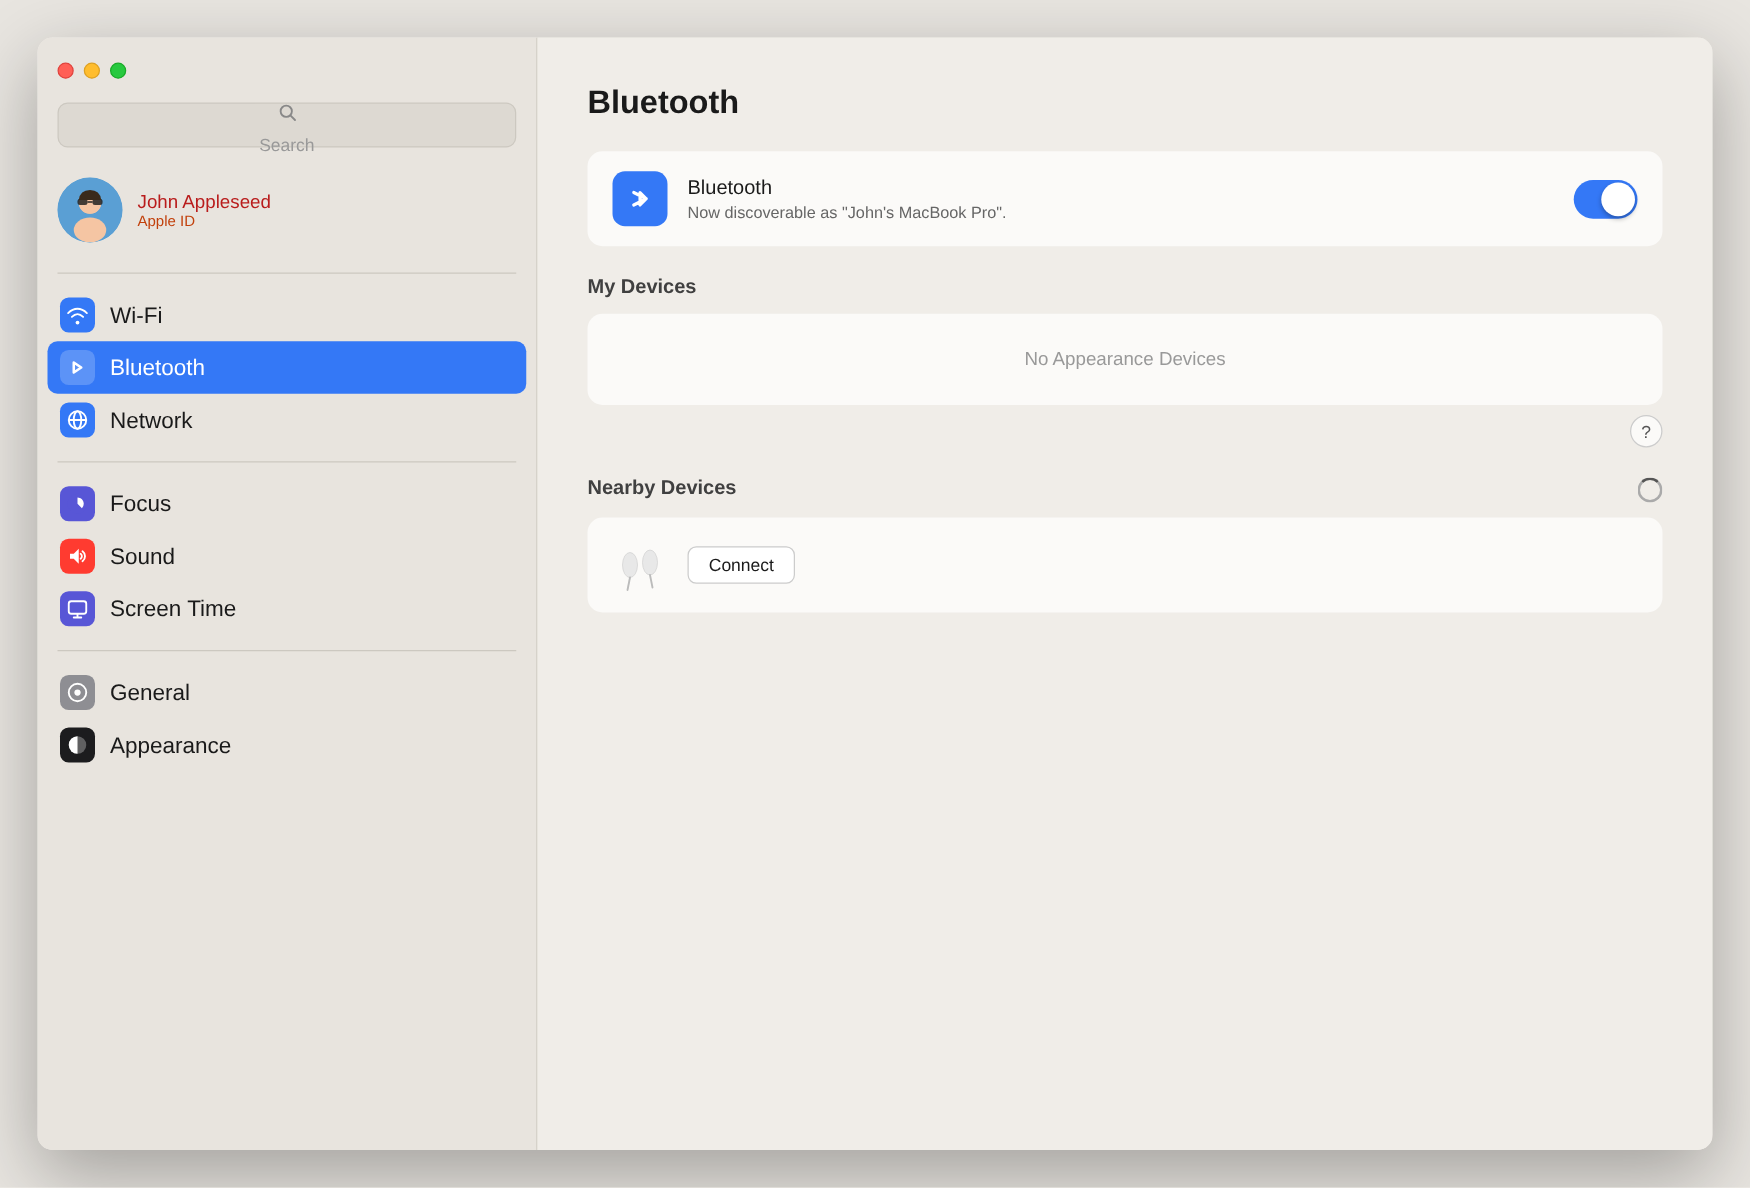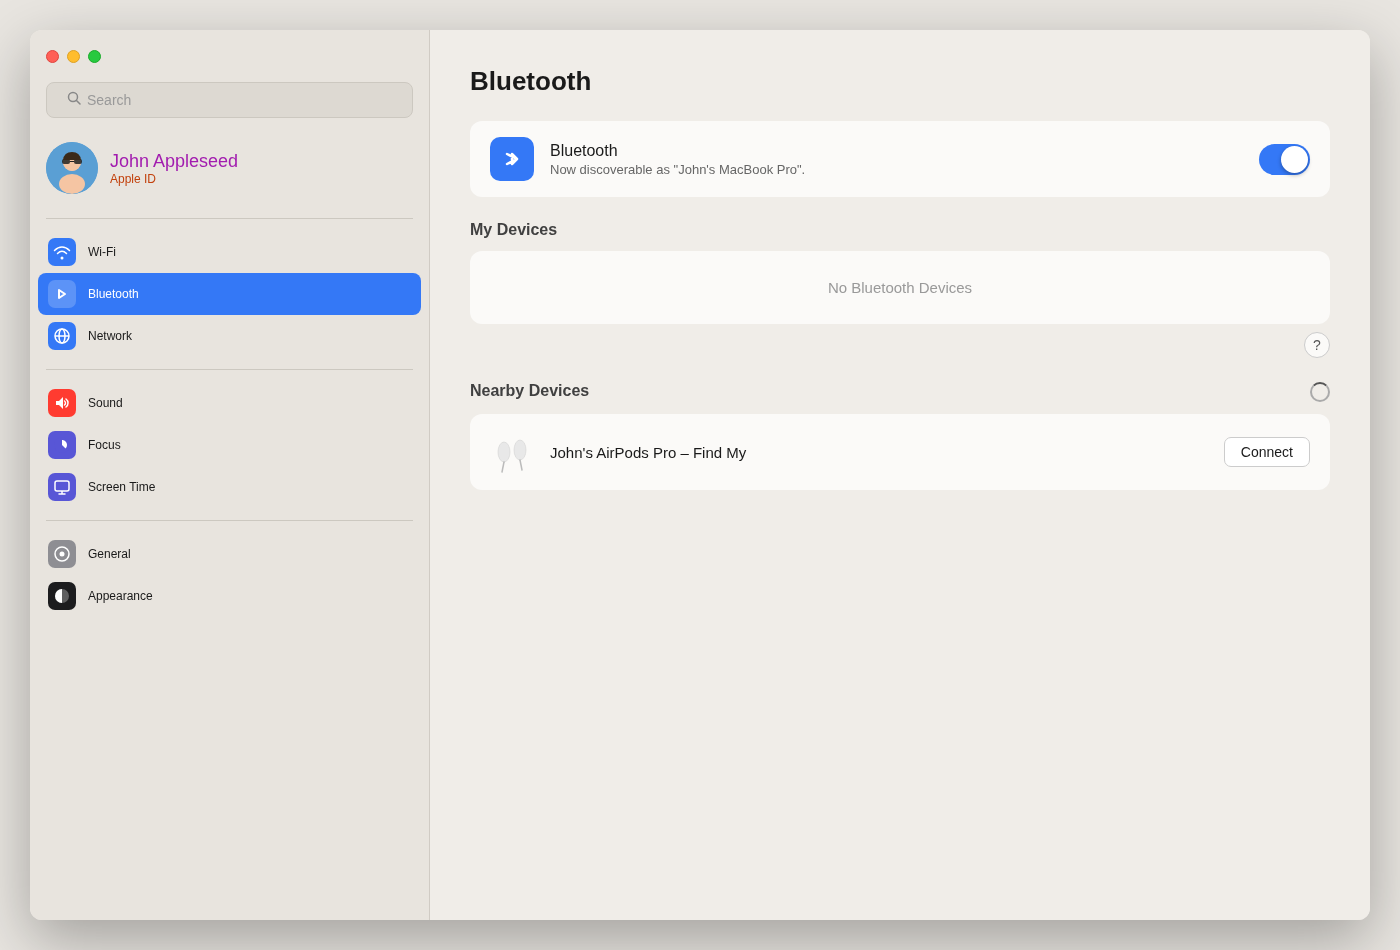--- a/index.html
+++ b/index.html
@@ -56,20 +56,21 @@
     .search-bar {
       margin: 0 16px 16px 16px;
       background: #ddd9d2;
       border-radius: 8px;
       height: 36px;
       display: flex;
       align-items: center;
       padding: 0 20px;
       gap: 6px;
       border: 1px solid #ccc8c0;
+      flex-direction: column;
     }
 
     .search-icon-svg {
       color: #888;
       flex-shrink: 0;
     }
 
     .search-placeholder {
       font-size: 14px;
       color: #999;
@@ -90,42 +91,42 @@
       background: #5a9fd4;
       display: flex;
       align-items: center;
       justify-content: center;
       font-size: 28px;
       overflow: hidden;
       flex-shrink: 0;
     }
 
     .user-info .user-name {
-      font-size: 18px;
+      font-size: 15px;
       font-weight: 500;
-      color: #a21caf;
+      color: #b91c1c;
     }
 
     .user-info .user-sub {
       font-size: 12px;
       color: #c2410c;
     }
 
     .sidebar-section {
       padding: 4px 8px;
     }
 
     .sidebar-item {
       display: flex;
       align-items: center;
       gap: 12px;
       padding: 7px 10px;
       border-radius: 8px;
       cursor: pointer;
-      font-size: 12px;
+      font-size: 18px;
       color: #1a1a1a;
     }
 
     .sidebar-item.active {
       background: #3478f6;
       color: white;
     }
 
     .sidebar-item-icon {
       width: 28px;
@@ -421,38 +422,38 @@
         </div>
         <span>Network</span>
       </div>
     </div>
 
     <div class="sidebar-divider"></div>
 
     <div class="sidebar-section">
 
       <div class="sidebar-item">
+        <div class="sidebar-item-icon icon-focus">
+          <svg width="18" height="18" viewBox="0 0 18 18" fill="none">
+            <path d="M9 1a8 8 0 100 16A8 8 0 009 1z" fill="#5856d6"></path>
+            <path d="M14 9C14 6.24 11.76 4 9 4v5l3.54 3.54A4.97 4.97 0 0014 9z" fill="white"></path>
+          </svg>
+        </div>
+        <span>Focus</span>
+      </div>
+
+      <div class="sidebar-item">
         <div class="sidebar-item-icon icon-sound">
           <svg width="18" height="18" viewBox="0 0 18 18" fill="none">
             <path d="M3 7v4h3l4 4V3L6 7H3z" fill="white"></path>
             <path d="M13 5a5 5 0 010 8" stroke="white" stroke-width="1.5" stroke-linecap="round"></path>
             <path d="M11.5 7a2.5 2.5 0 010 4" stroke="white" stroke-width="1.5" stroke-linecap="round"></path>
           </svg>
         </div>
         <span>Sound</span>
-      </div>
-
-      <div class="sidebar-item">
-        <div class="sidebar-item-icon icon-focus">
-          <svg width="18" height="18" viewBox="0 0 18 18" fill="none">
-            <path d="M9 1a8 8 0 100 16A8 8 0 009 1z" fill="#5856d6"></path>
-            <path d="M14 9C14 6.24 11.76 4 9 4v5l3.54 3.54A4.97 4.97 0 0014 9z" fill="white"></path>
-          </svg>
-        </div>
-        <span>Focus</span>
       </div>
 
       <div class="sidebar-item">
         <div class="sidebar-item-icon icon-screentime">
           <svg width="18" height="18" viewBox="0 0 18 18" fill="none">
             <rect x="2" y="3" width="14" height="10" rx="2" stroke="white" stroke-width="1.5"></rect>
             <line x1="6" y1="16" x2="12" y2="16" stroke="white" stroke-width="1.5" stroke-linecap="round"></line>
             <line x1="9" y1="13" x2="9" y2="16" stroke="white" stroke-width="1.5"></line>
           </svg>
         </div>
@@ -503,21 +504,21 @@
         <div class="bt-sub">Now discoverable as "John's MacBook Pro".</div>
       </div>
       <div class="toggle">
         <div class="toggle-knob"></div>
       </div>
     </div>
 
     <div class="section-title">My Devices</div>
 
     <div class="devices-card">
-      <div class="no-devices">No Bluetooth Devices</div>
+      <div class="no-devices">No Appearance Devices</div>
     </div>
 
     <div class="help-row">
       <div class="help-btn">?</div>
     </div>
 
     <div class="nearby-header">
       <div class="section-title" style="margin:0">Nearby Devices</div>
       <div class="spinner-dots"></div>
     </div>
@@ -527,19 +528,18 @@
         <div class="airpods-icon">
           <svg width="40" height="44" viewBox="0 0 40 44" fill="none">
 
             <ellipse cx="12" cy="22" rx="6" ry="10" fill="#e8e8e8" stroke="#ccc" stroke-width="0.5"></ellipse>
             <line x1="12" y1="32" x2="10" y2="42" stroke="#bbb" stroke-width="1.5" stroke-linecap="round"></line>
 
             <ellipse cx="28" cy="20" rx="6" ry="10" fill="#e8e8e8" stroke="#ccc" stroke-width="0.5"></ellipse>
             <line x1="28" y1="30" x2="30" y2="40" stroke="#bbb" stroke-width="1.5" stroke-linecap="round"></line>
           </svg>
         </div>
-        <span class="device-name">John's AirPods Pro – Find My</span>
         <button class="connect-btn">Connect</button>
       </div>
     </div>
 
   </div>
 </div>
 
 </body></html>

